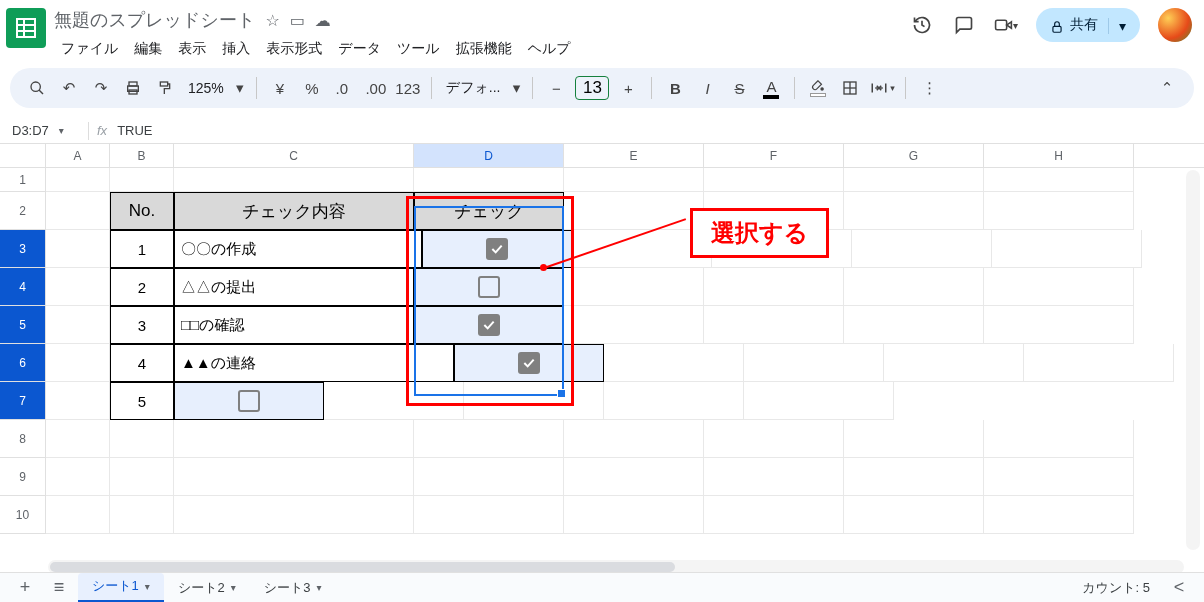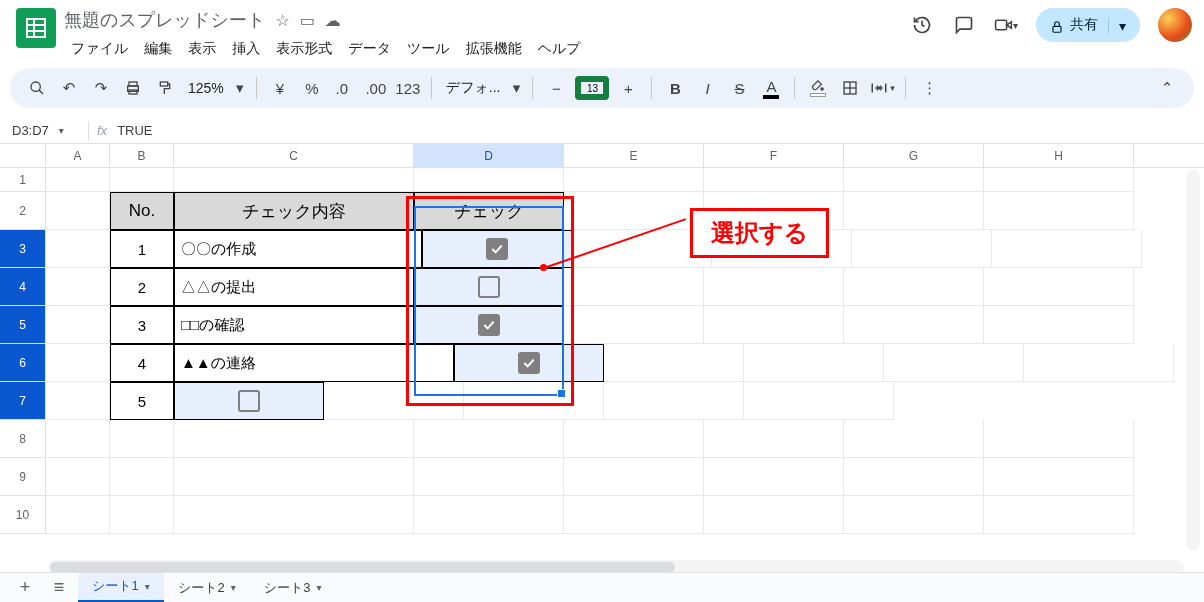--- a/index.html
+++ b/index.html
@@ -1,39 +1,39 @@
 <!DOCTYPE html>
 <html><head>
 <meta charset="utf-8">
 <style>
 * { margin:0; padding:0; box-sizing:border-box; font-family:"Arial","Helvetica Neue",sans-serif; }
 body { background:#fff; width:1204px; height:602px; overflow:hidden; position:relative; }
 
 
-.titlebar { display:flex; align-items:flex-start; padding:8px 12px 0 16px; height:64px; }
+.titlebar { display:flex; align-items:flex-start; padding:8px 12px 0 6px; height:64px; }
 .logo { width:40px; height:40px; background:#0f9d58; border-radius:4px; display:flex; align-items:center; justify-content:center; margin-right:8px; }
 .logo svg { width:24px; height:24px; }
 .title-col { flex:0 0 auto; }
 .title-row { display:flex; align-items:center; gap:10px; }
 .doc-title { font-size:18px; color:#5f6368; }
 .title-icon { color:#5f6368; font-size:16px; cursor:pointer; }
 .menus { display:flex; gap:2px; margin-top:4px; }
 .menu { font-size:14px; color:#202124; padding:4px 7px; cursor:pointer; border-radius:4px; }
 .title-right { margin-left:auto; display:flex; align-items:center; gap:18px; }
 .hdr-icon { width:24px; height:24px; color:#444; cursor:pointer; display:flex; align-items:center; justify-content:center; }
 .share-btn { background:#c2e7ff; border-radius:40px; padding:8px 14px; display:flex; align-items:flex-end; gap:6px; font-size:14px; color:#001d35; cursor:pointer; }
 .share-caret { border-left:1px solid #9ec9e8; padding-left:10px; margin-left:4px; color:#001d35; }
 .avatar { width:34px; height:34px; border-radius:50%; background:radial-gradient(circle at 30% 30%,#ffce55,#e64a19 60%,#558b2f); }
 
 
 .toolbar { margin:4px 10px 0 10px; background:#edf2fa; border-radius:40px; height:40px; display:flex; align-items:center; padding:0 14px; gap:6px; }
 .tb-btn { min-width:26px; height:28px; display:flex; align-items:center; justify-content:center; color:#444; cursor:pointer; border-radius:4px; font-size:15px; }
 .tb-sep { width:1px; height:22px; background:#c7c7c7; margin:0 4px; }
 .tb-text { font-size:14px; color:#202124; padding:0 4px; }
-.font-size-box { border:6px solid #15803d; border-radius:4px; width:34px; height:24px; display:flex; align-items:center; justify-content:center; font-size:10px; }
+.font-size-box { border:1px solid #15803d; border-radius:4px; width:34px; height:24px; display:flex; align-items:center; justify-content:center; font-size:17px; }
 .fill-swatch { display:flex; flex-direction:column; align-items:center; gap:0; }
 .fill-bar { width:16px; height:4px; }
 .tb-expand { margin-left:auto; }
 
 
 .fx-row { display:flex; align-items:center; height:26px; border-bottom:1px solid #e0e0e0; margin-top:10px; }
 .name-box { width:80px; padding-left:12px; font-size:13px; color:#3c4043; display:flex; align-items:center; gap:10px; }
 .fx-sep { width:1px; height:18px; background:#ddd; margin:0 8px; }
 .fx-label { font-style:italic; color:#9aa0a6; font-size:13px; margin-right:10px; }
 .fx-val { font-size:13px; color:#3c4043; }
@@ -404,13 +404,17 @@
       </div>
       <div class="sheet-tab">
         <span>シート2</span>
         <span class="sheet-caret">▾</span>
       </div>
       <div class="sheet-tab">
         <span>シート3</span>
         <span class="sheet-caret">▾</span>
       </div>
     </div>
+  <div class="status-right">
+    <span>カウント: 5</span>
+    <span class="tab-btn">&lt;</span>
+  </div>
 </div>
 
 </body></html>

